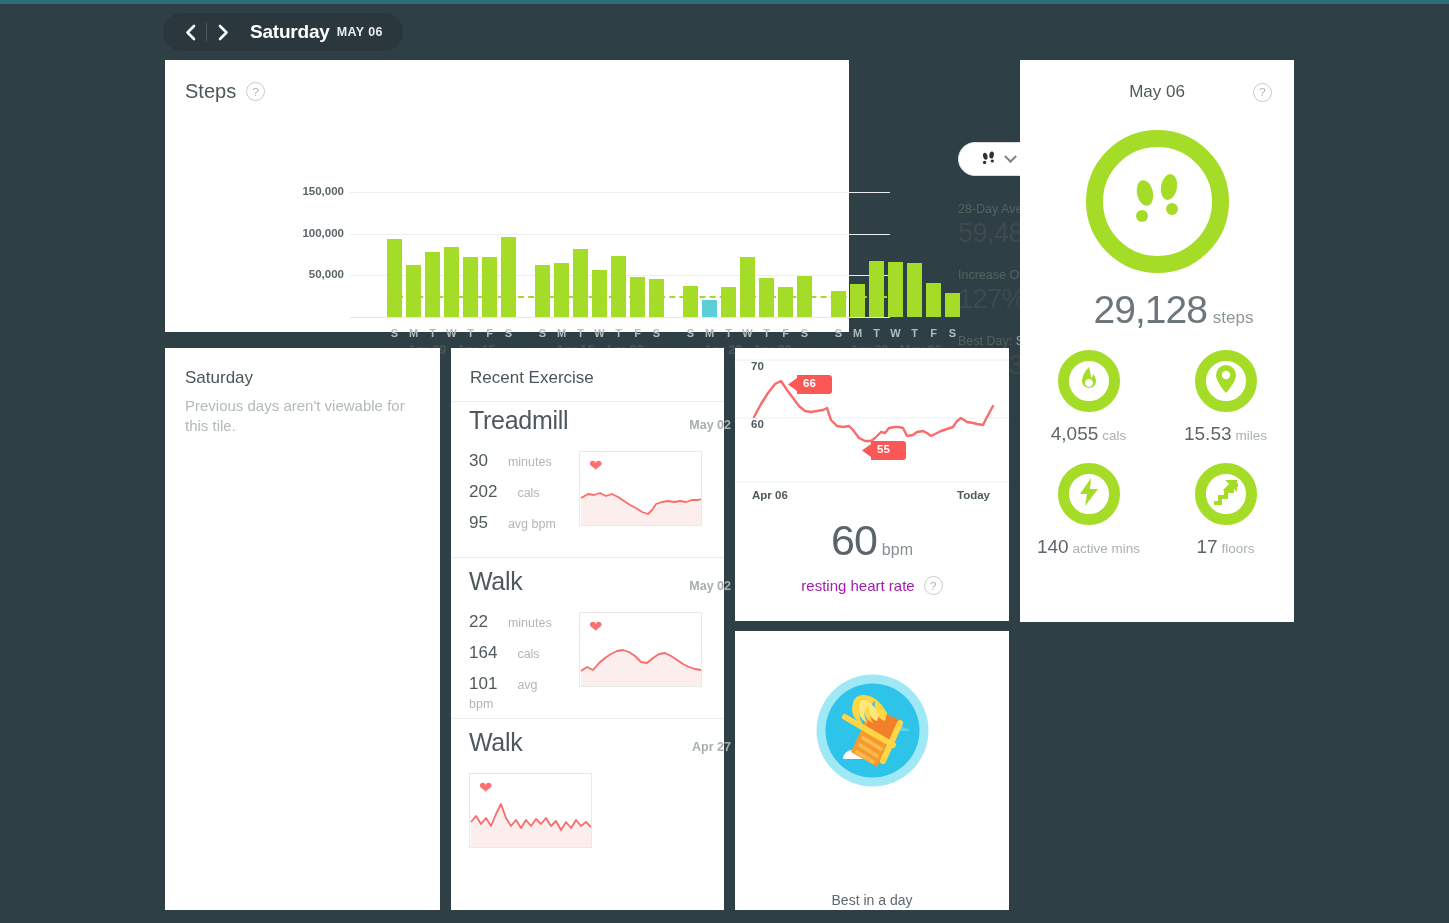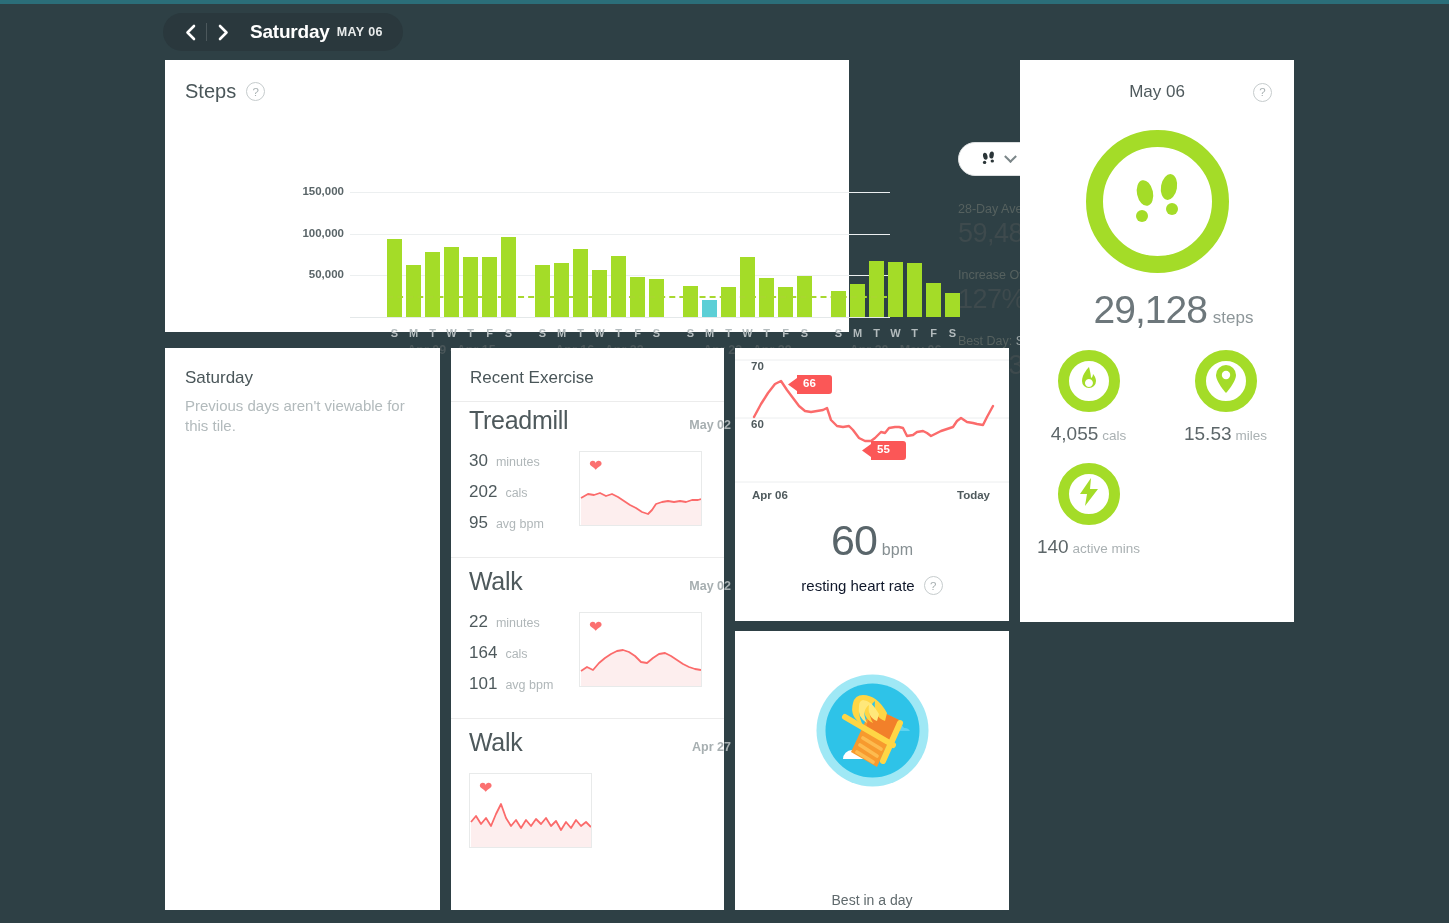--- a/index.html
+++ b/index.html
@@ -110,41 +110,41 @@
   .ex-divider { position: absolute; left: 0; width: 273px; height: 1px; background: #ececec; }
   .ex-item { position: absolute; left: 0; width: 315px; }
   .ex-head { display: flex; align-items: baseline; padding: 0 17px 0 18px; }
   .ex-name { font-size: 25px; color: #4e595c; font-weight: normal; flex: 1; letter-spacing: -0.3px; }
   .ex-date { font-size: 12.5px; color: #a7afb1; font-weight: bold; margin-right: 10px; }
   .ex-arrow { color: #7d888a; font-size: 14px; font-weight: bold; cursor: pointer; }
   .ex-body { display: flex; padding: 16px 17px 0 18px; gap: 14px; }
   .ex-metrics { width: 96px; }
   .ex-metric { margin-bottom: 11px; }
   .ex-num { font-size: 17px; color: #4e595c; }
-  .ex-unit { font-size: 12.5px; color: #b0b7b9; margin-left: 8px; }
+  .ex-unit { font-size: 12.5px; color: #b0b7b9; margin-left: 20px; }
   .hr-thumb {
     width: 123px; height: 75px; border: 1px solid #e8eaea; position: relative;
     background: #fff; overflow: hidden;
   }
   .hr-heart { position: absolute; left: 9px; top: 6px; color: #fb7070; font-size: 16px; line-height: 1; }
 
   
   #rhr-card { left: 735px; top: 348px; width: 274px; height: 273px; }
   .rhr-chart { position: absolute; left: 0; top: 0; width: 274px; height: 148px; }
   .rhr-axislabel { position: absolute; font-size: 11.5px; color: #4f5a5d; font-weight: bold; }
   .rhr-bigvalue {
     position: absolute; left: 0; top: 168px; width: 274px; text-align: center;
   }
   .rhr-num { font-size: 43px; color: #59656a; font-weight: 300; letter-spacing: -1px; }
   .rhr-unit { font-size: 16px; color: #868f92; margin-left: 5px; }
   .rhr-caption {
     position: absolute; left: 0; top: 228px; width: 274px;
     display: flex; align-items: center; justify-content: center; gap: 9px;
   }
-  .rhr-caption-text { font-size: 15px; color: #0f172a; }
+  .rhr-caption-text { font-size: 15px; color: #a21caf; }
 
   
   #badge-card { left: 735px; top: 631px; width: 274px; height: 279px; }
   .badge-circle-wrap { position: absolute; left: 0; top: 42px; width: 274px; display: flex; justify-content: center; }
   .badge-value { position: absolute; left: 0; top: 200px; width: 274px; text-align: center; }
   .badge-num { font-size: 38px; color: #6a7478; font-weight: 300; letter-spacing: -1px; }
   .badge-unit { font-size: 17px; color: #8b9497; margin-left: 6px; }
   .badge-caption {
     position: absolute; left: 0; top: 261px; width: 274px; text-align: center;
     font-size: 14px; color: #606a6d;
@@ -476,14 +476,23 @@
         <div class="metric-label"><span class="metric-num">15.53</span><span class="metric-unit">miles</span></div>
       </div>
       <div class="metric-cell">
         <div class="ring-small">
           <span><svg width="20" height="30" viewBox="0 0 20 30">
               <polygon points="12,1 1,17 8,17 6,29 19,12 11,12" fill="#a4dc28"></polygon>
             </svg></span>
         </div>
         <div class="metric-label"><span class="metric-num">140</span><span class="metric-unit">active mins</span></div>
       </div>
+      <div class="metric-cell">
+        <div class="ring-small">
+          <span><svg width="30" height="28" viewBox="0 0 30 28">
+              <polyline points="3,25 9,25 9,19 15,19 15,13 21,13 21,7 27,7" fill="none" stroke="#a4dc28" stroke-width="4" stroke-linejoin="miter"></polyline>
+              <polygon points="14,2 26,2 26,14 22,10 16,16 12,12 18,6" fill="#a4dc28"></polygon>
+            </svg></span>
+        </div>
+        <div class="metric-label"><span class="metric-num">17</span><span class="metric-unit">floors</span></div>
+      </div>
     </div>
 </div>
 
 </body></html>

